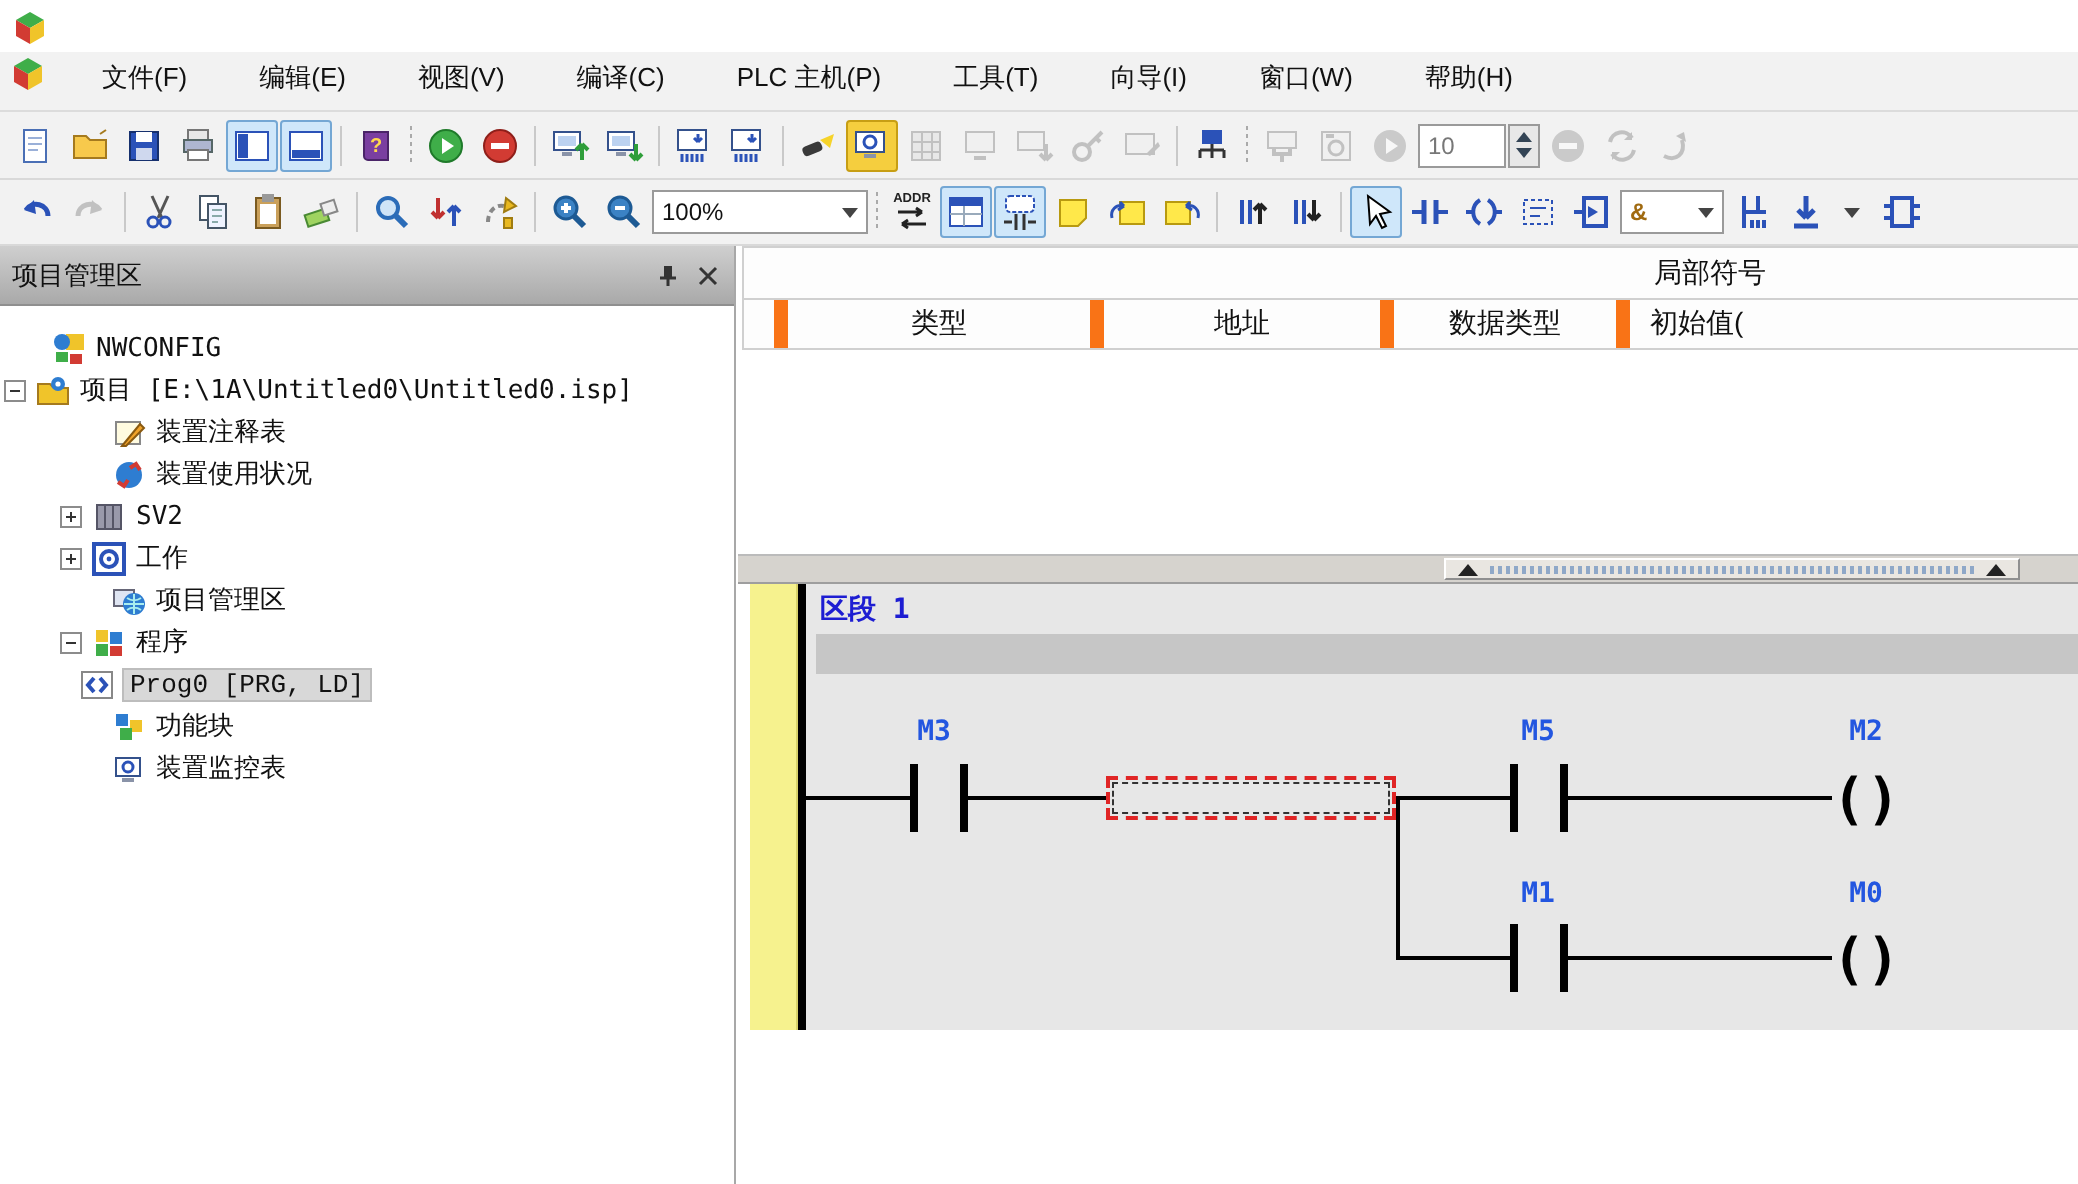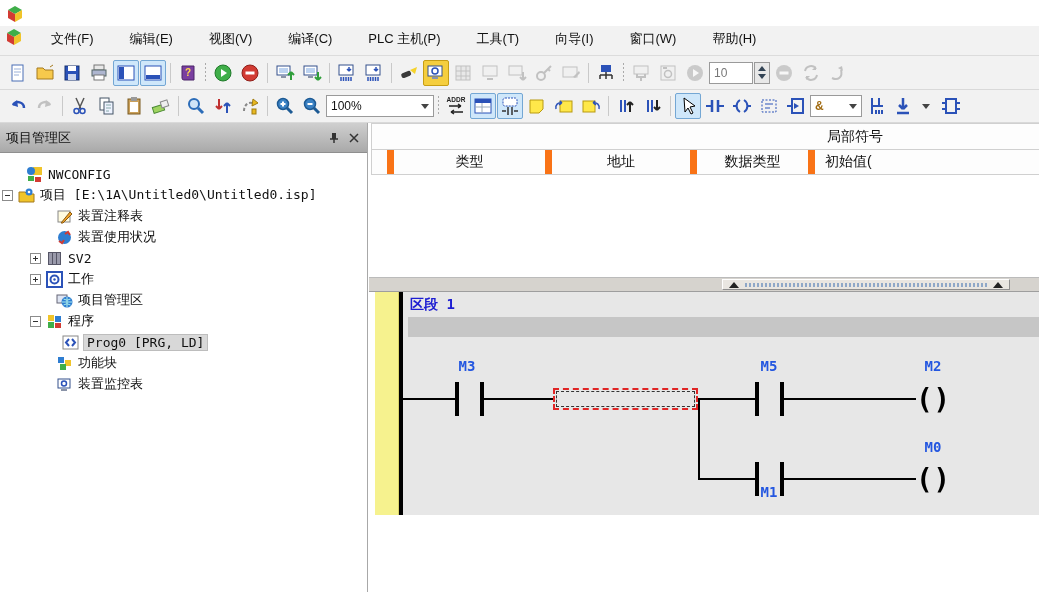--- a/index.html
+++ b/index.html
@@ -546,21 +546,21 @@
     <div class="trow p1">
       <span class="exp"></span>
       <svg class="ti" viewBox="0 0 17 17">
           <rect x="2" y="2" width="6" height="6" fill="#f0c42a"></rect>
           <rect x="9" y="3" width="6" height="6" fill="#2e7dd1"></rect>
           <rect x="2" y="9" width="6" height="6" fill="#3fae49"></rect>
           <rect x="9" y="10" width="6" height="5" fill="#d23b33"></rect>
         </svg>
       <span class="tlabel">程序</span>
     </div>
-    <div class="trow p2" style="padding-left:62px;">
+    <div class="trow p2" style="padding-left:40px;font-family:Liberation Mono, monospace;">
       <svg class="ti" viewBox="0 0 17 17">
           <rect x="1" y="2" width="15" height="13" fill="#fff" stroke="#888"></rect>
           <path d="M7 5L4 8.5 7 12M10 5l3 3.5-3 3.5" stroke="#2b52b8" stroke-width="2" fill="none"></path>
         </svg>
       <span class="tlabel sel">Prog0 [PRG, LD]</span>
     </div>
     <div class="trow p1" style="padding-left:56px;">
       <svg class="ti" viewBox="0 0 17 17">
           <rect x="2" y="2" width="6" height="6" fill="#2e7dd1"></rect>
           <rect x="9" y="5" width="6" height="6" fill="#f0c42a"></rect>
@@ -620,20 +620,20 @@
   <div class="coil" style="left:541px;top:89px;">
       <span>(</span>
       <span>)</span>
     </div>
   <div class="ldlabel" style="left:528px;top:66px;">M2</div>
 
   <div class="vwire" style="left:323px;top:106px;height:82px;"></div>
   <div class="wire" style="left:323px;top:186px;width:57px;"></div>
   <div class="cbar" style="left:380px;top:170px;"></div>
   <div class="cbar" style="left:405px;top:170px;"></div>
-  <div class="ldlabel" style="left:364px;top:147px;margin-top:45px;">M1</div>
+  <div class="ldlabel" style="left:364px;top:147px;">M1</div>
   <div class="wire" style="left:409px;top:186px;width:132px;"></div>
   <div class="coil" style="left:541px;top:169px;">
       <span>(</span>
       <span>)</span>
     </div>
   <div class="ldlabel" style="left:528px;top:147px;">M0</div>
 </div>
 
 </body></html>

